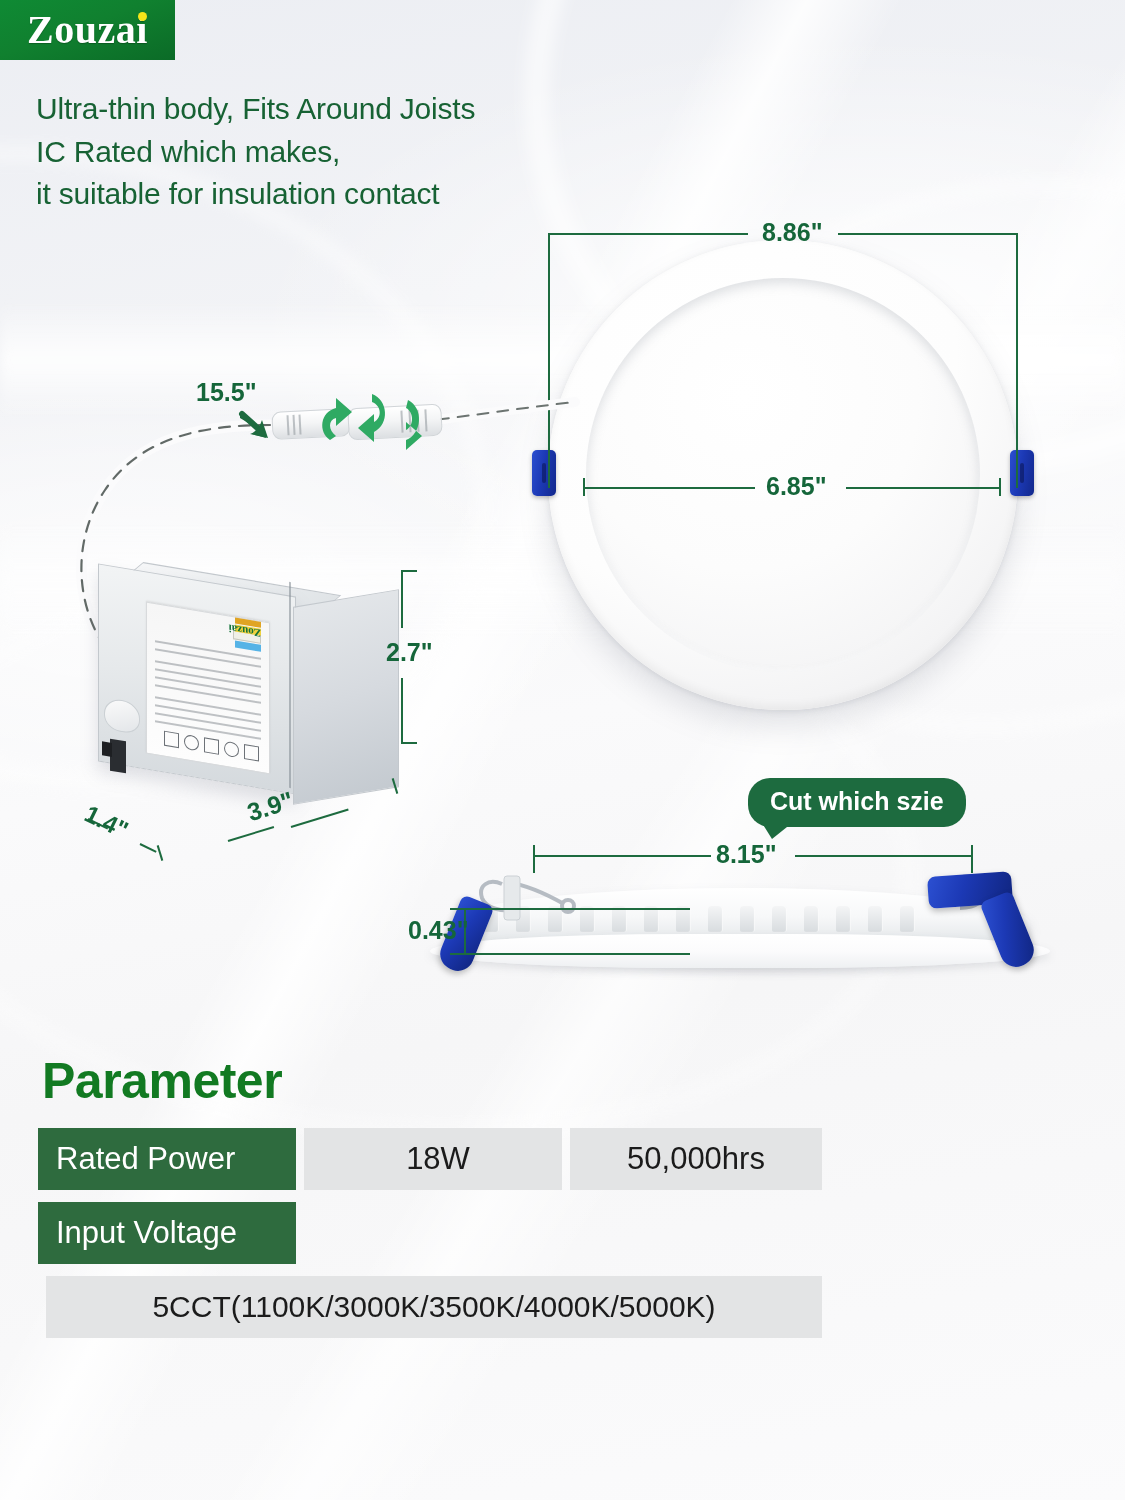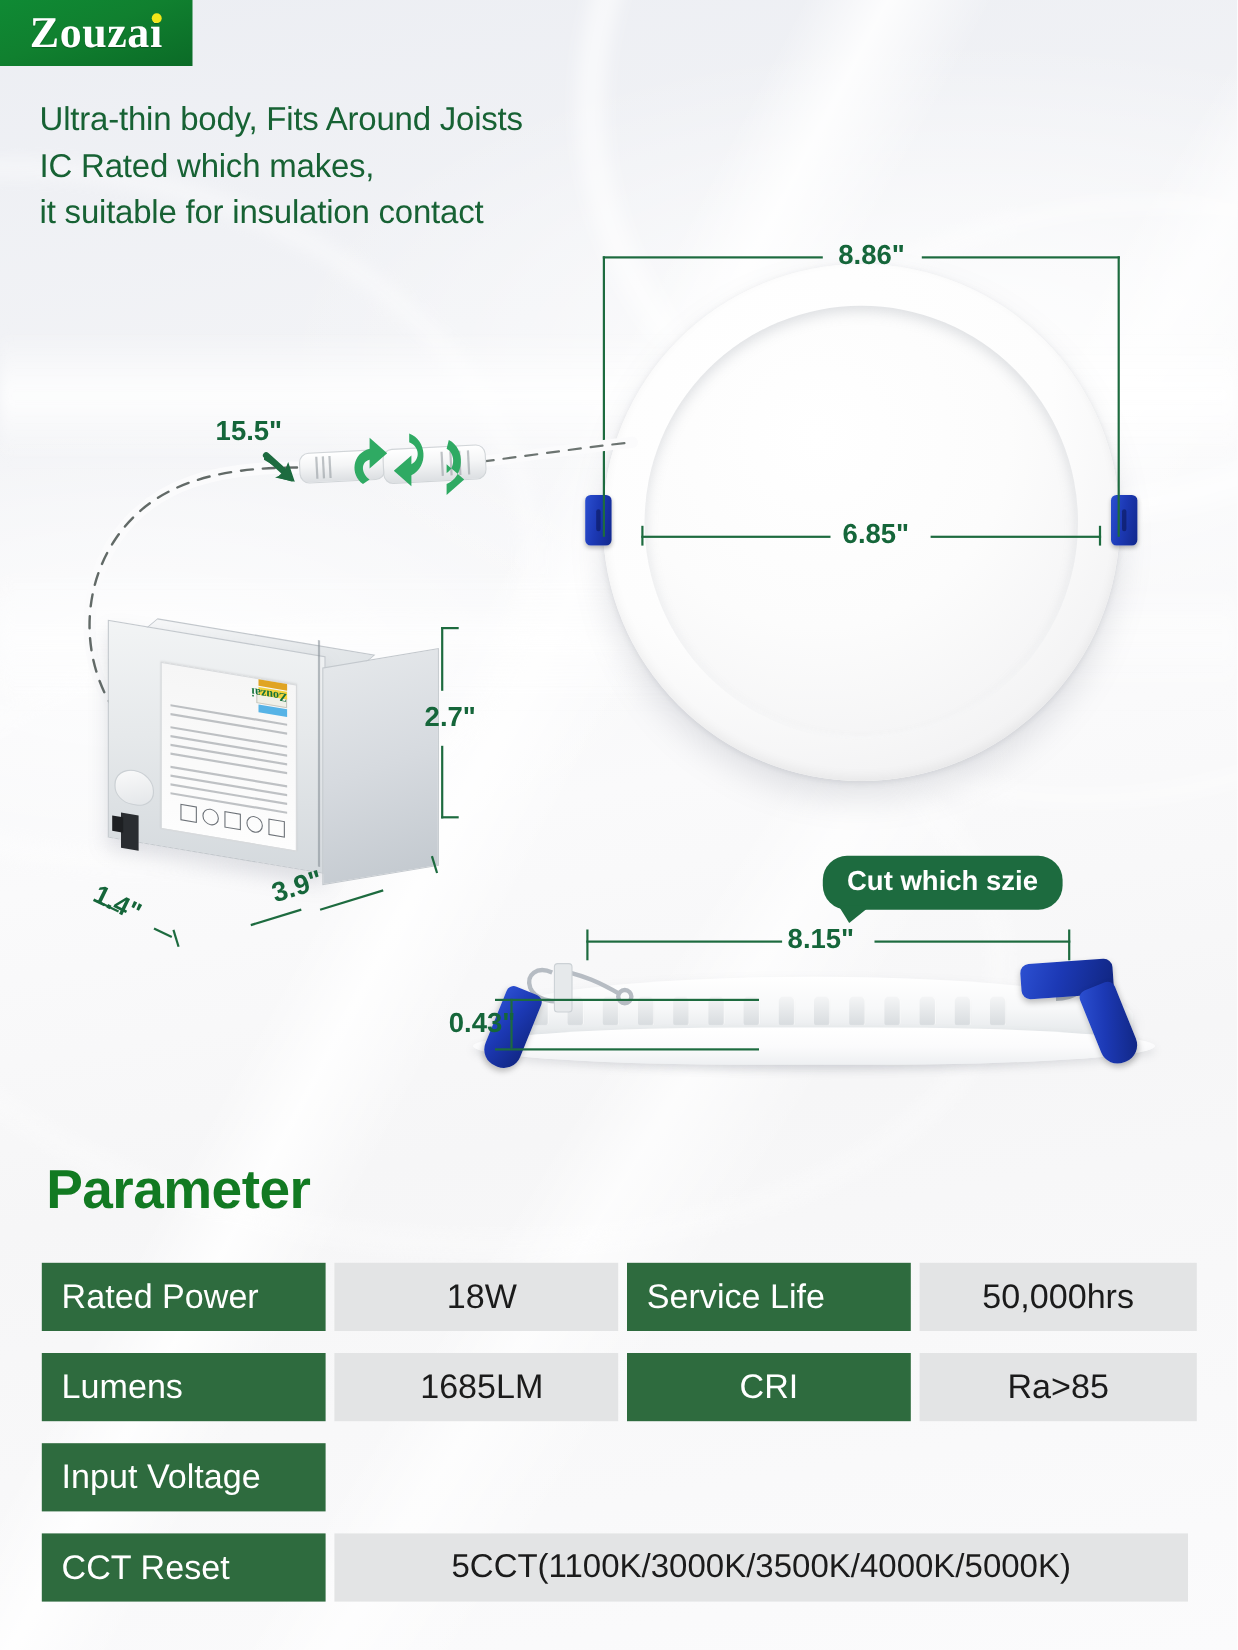--- a/index.html
+++ b/index.html
@@ -309,21 +309,21 @@
     color: #127a22;
     font-size: 50px;
     font-weight: bold;
     letter-spacing: -0.5px;
   }
   #ptable {
     position: absolute;
     left: 38px; top: 1128px;
     width: 1050px;
   }
-  .prow { display: flex; margin-bottom: 12px; height: 62px; margin-top: 20px; }
+  .prow { display: flex; margin-bottom: 12px; height: 62px; }
   .cell {
     display: flex;
     align-items: center;
     justify-content: center;
     font-size: 31px;
     box-sizing: border-box;
   }
   .cell.k {
     background: #2e6b3e;
     color: #ffffff;
@@ -512,35 +512,27 @@
   <div class="rule v" style="left:464px; top:908px; height:45px;"></div>
   <div class="dim" style="left:408px; top:916px;">0.43"</div>
 
   <div id="param-title">Parameter</div>
 
   <div id="ptable">
 
     <div class="prow">
       <div class="cell k k1">Rated Power</div>
       <div class="cell v v1">18W</div>
-      <div class="cell k k2">Service Life</div>
       <div class="cell v v2">50,000hrs</div>
     </div>
 
-    <div class="prow">
-      <div class="cell k k1">Lumens</div>
-      <div class="cell v v1">1685LM</div>
-      <div class="cell k k2" style="justify-content:center;padding-left:0;">CRI</div>
-      <div class="cell v v2">Ra&gt;85</div>
-    </div>
 
     <div class="prow">
       <div class="cell k k1">Input Voltage</div>
     </div>
 
     <div class="prow">
-      <div class="cell k k1">CCT Reset</div>
       <div class="cell v vwide" style="font-size:30px;">5CCT(1100K/3000K/3500K/4000K/5000K)</div>
     </div>
 
   </div>
 
 </div>
 
 </body></html>

